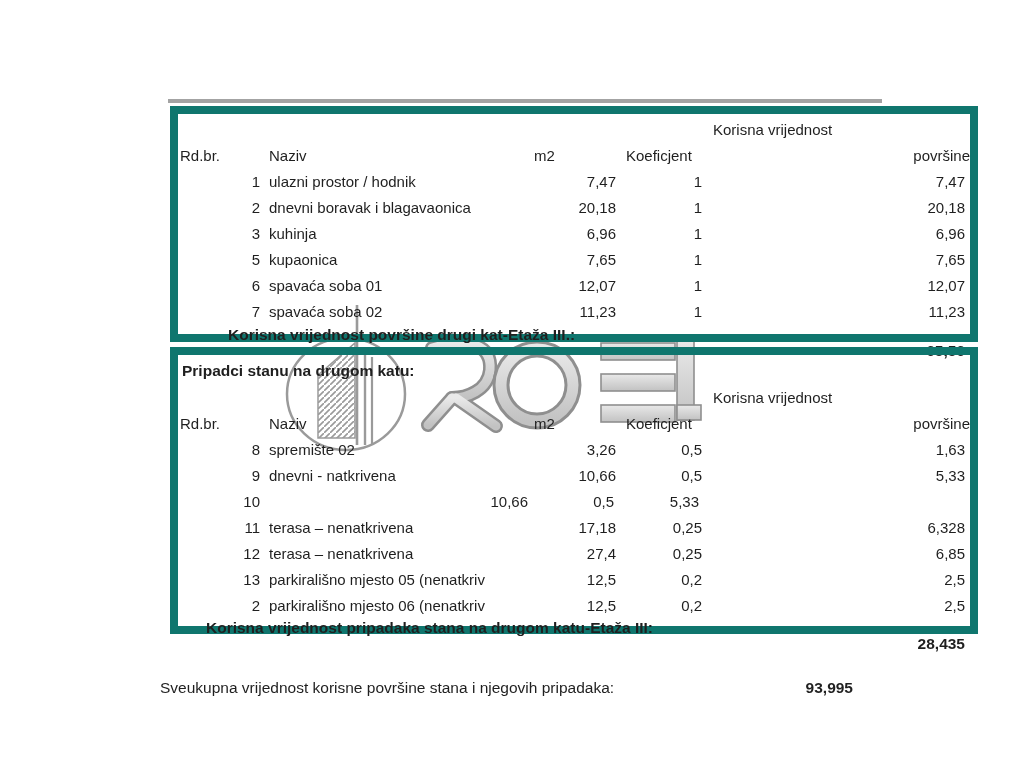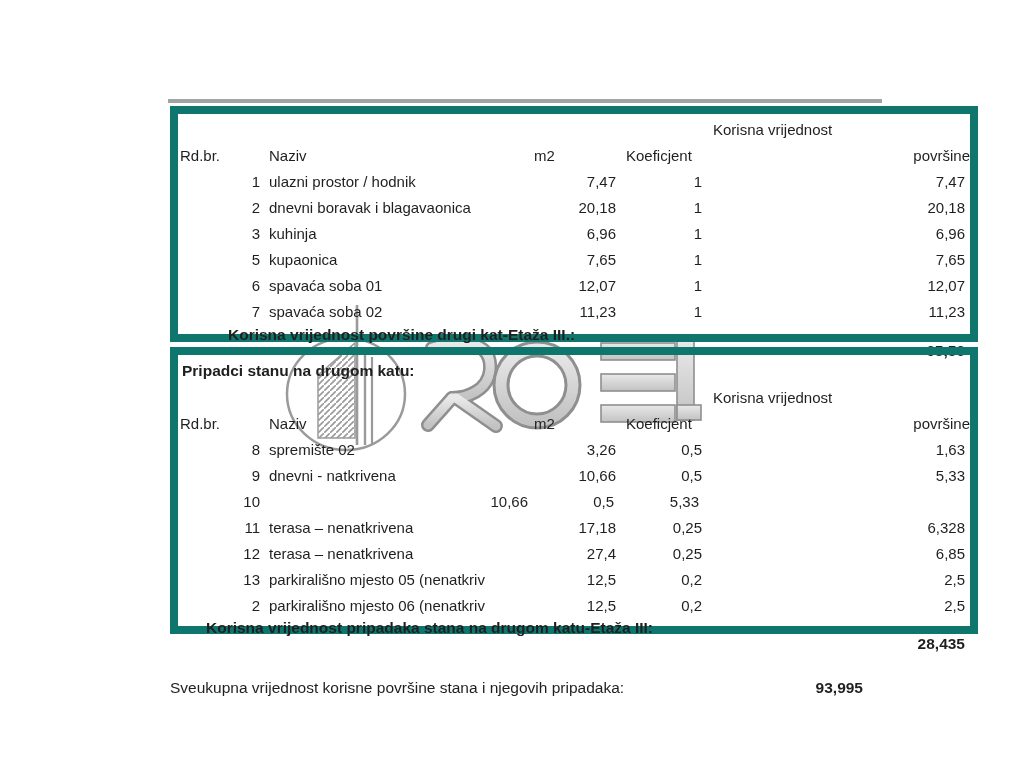--- a/index.html
+++ b/index.html
@@ -47,21 +47,21 @@
   }
   .total-row { display:flex; align-items:center; font-weight:bold; font-size:15.5px; white-space:nowrap; }
   #tbl1 .total-row { height:22px; }
   #tbl2 .total-row { height:20px; }
   .tl1 { margin-left:50px; }
   .tl2 { margin-left:28px; }
   .total-fill { flex:1; }
   .total-val { padding-right:5px;margin-top:32px; }
 
   .summary {
-    position:absolute; left:170px; top:678px; width:700px; height:20px;
+    position:absolute; left:160px; top:678px; width:700px; height:20px;
     overflow:hidden; line-height:20px;
     display:flex; z-index:1; font-size:15.5px; white-space:nowrap;
   }
   .summary-label { font-weight:normal; }
   .summary-fill { flex:1; }
   .summary-val { font-weight:bold; padding-right:7px; }
 </style>
 </head>
 <body>
 

